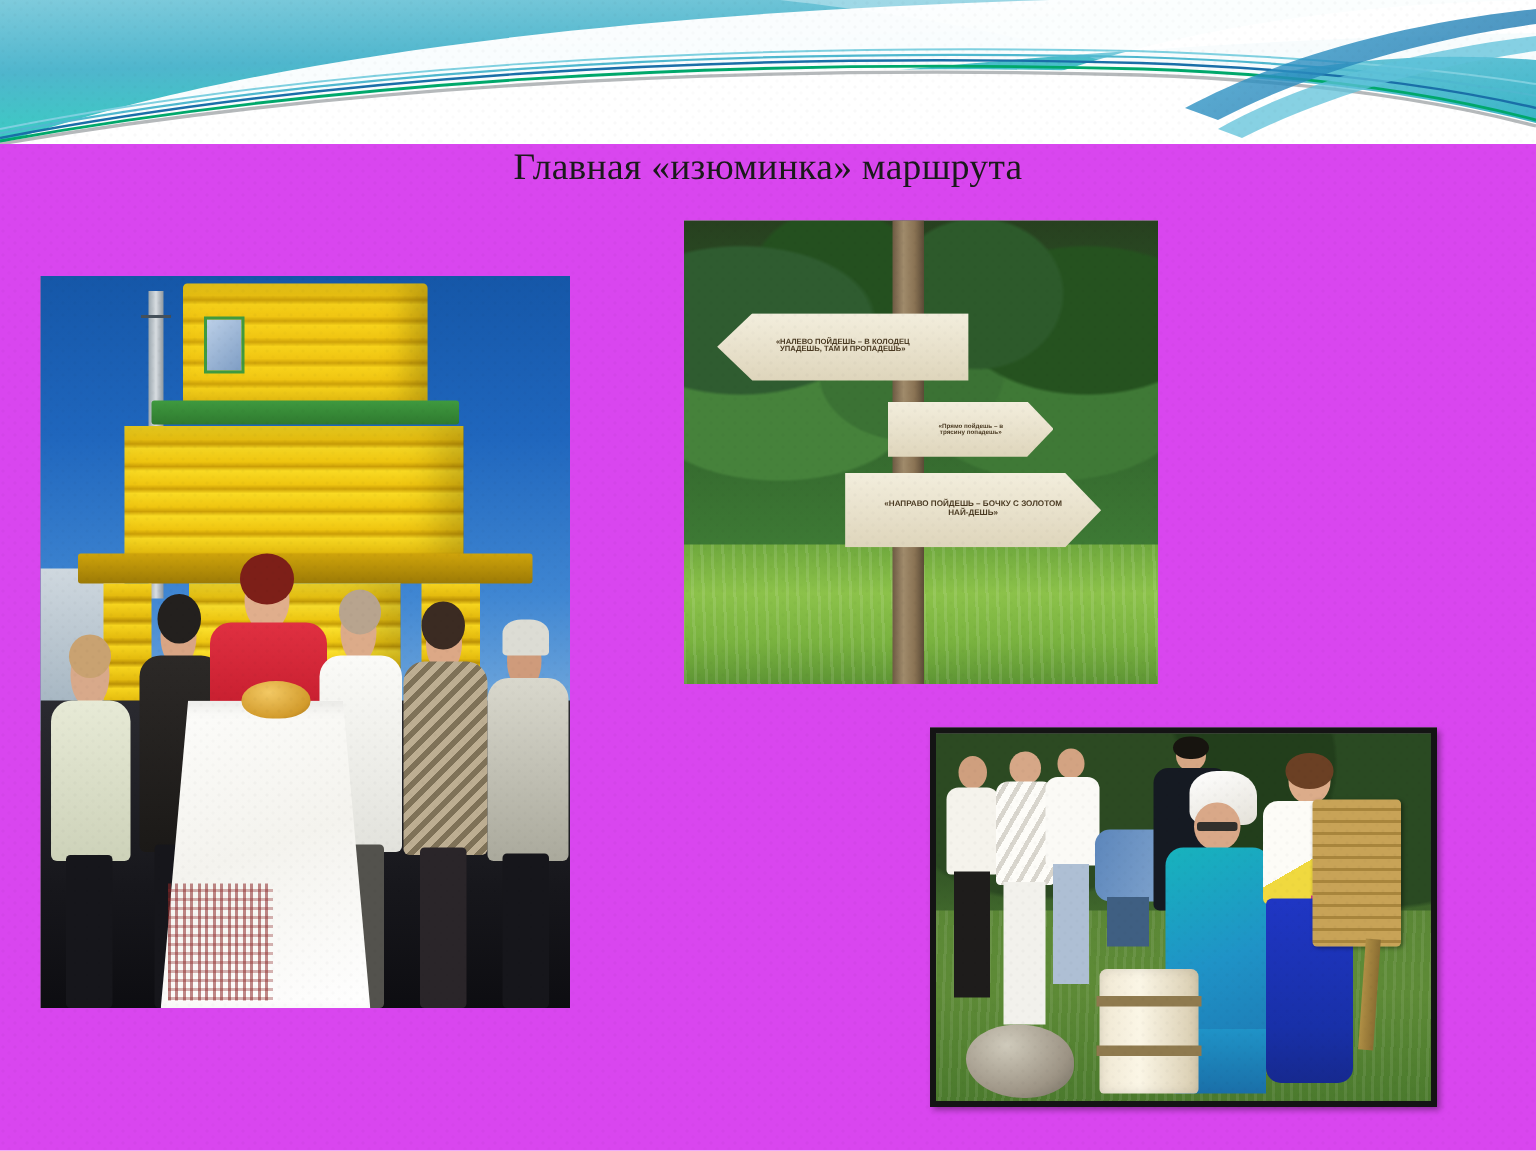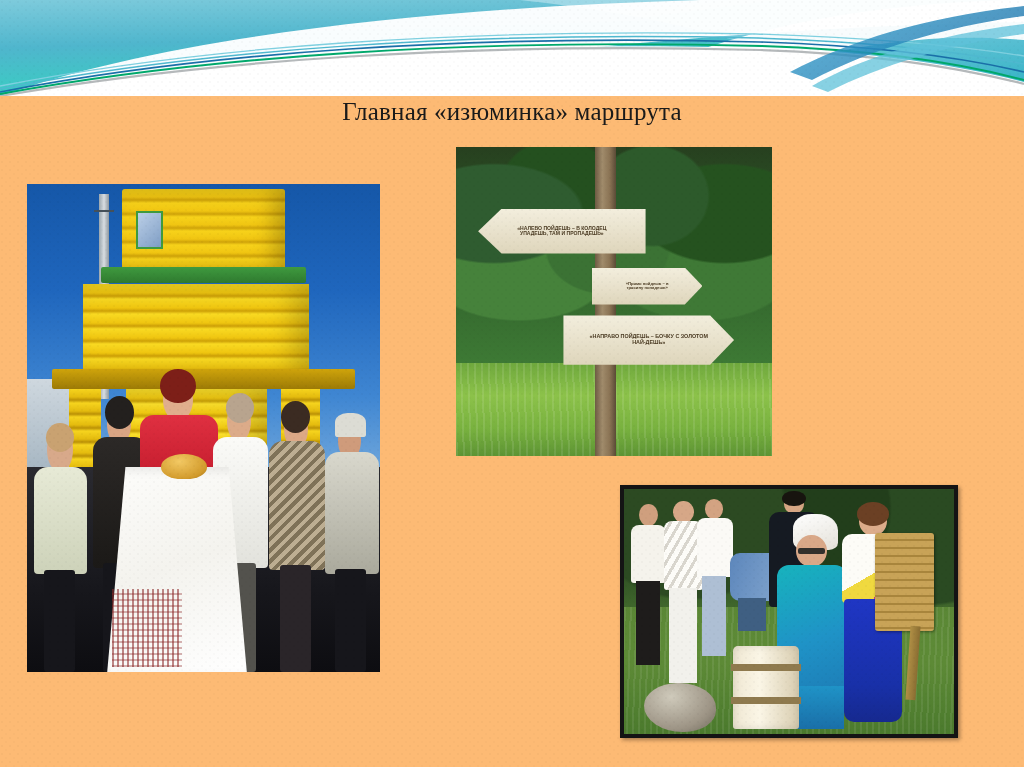--- a/index.html
+++ b/index.html
@@ -8,21 +8,21 @@
     padding: 0;
     background: #ffffff;
   }
   body {
     font-family: "Liberation Serif", serif;
   }
   .slide {
     position: relative;
     width: 1024px;
     height: 767px;
-    background: #fdba74;
+    background: #d946ef;
     overflow: hidden;
   }
   
   .slide-texture {
     position: absolute;
     inset: 0;
     pointer-events: none;
     background-image:
       radial-gradient(circle at 2px 2px, rgba(0,0,0,0.022) 0.9px, transparent 1.2px),
       radial-gradient(circle at 6px 6px, rgba(0,0,0,0.015) 0.9px, transparent 1.2px);

